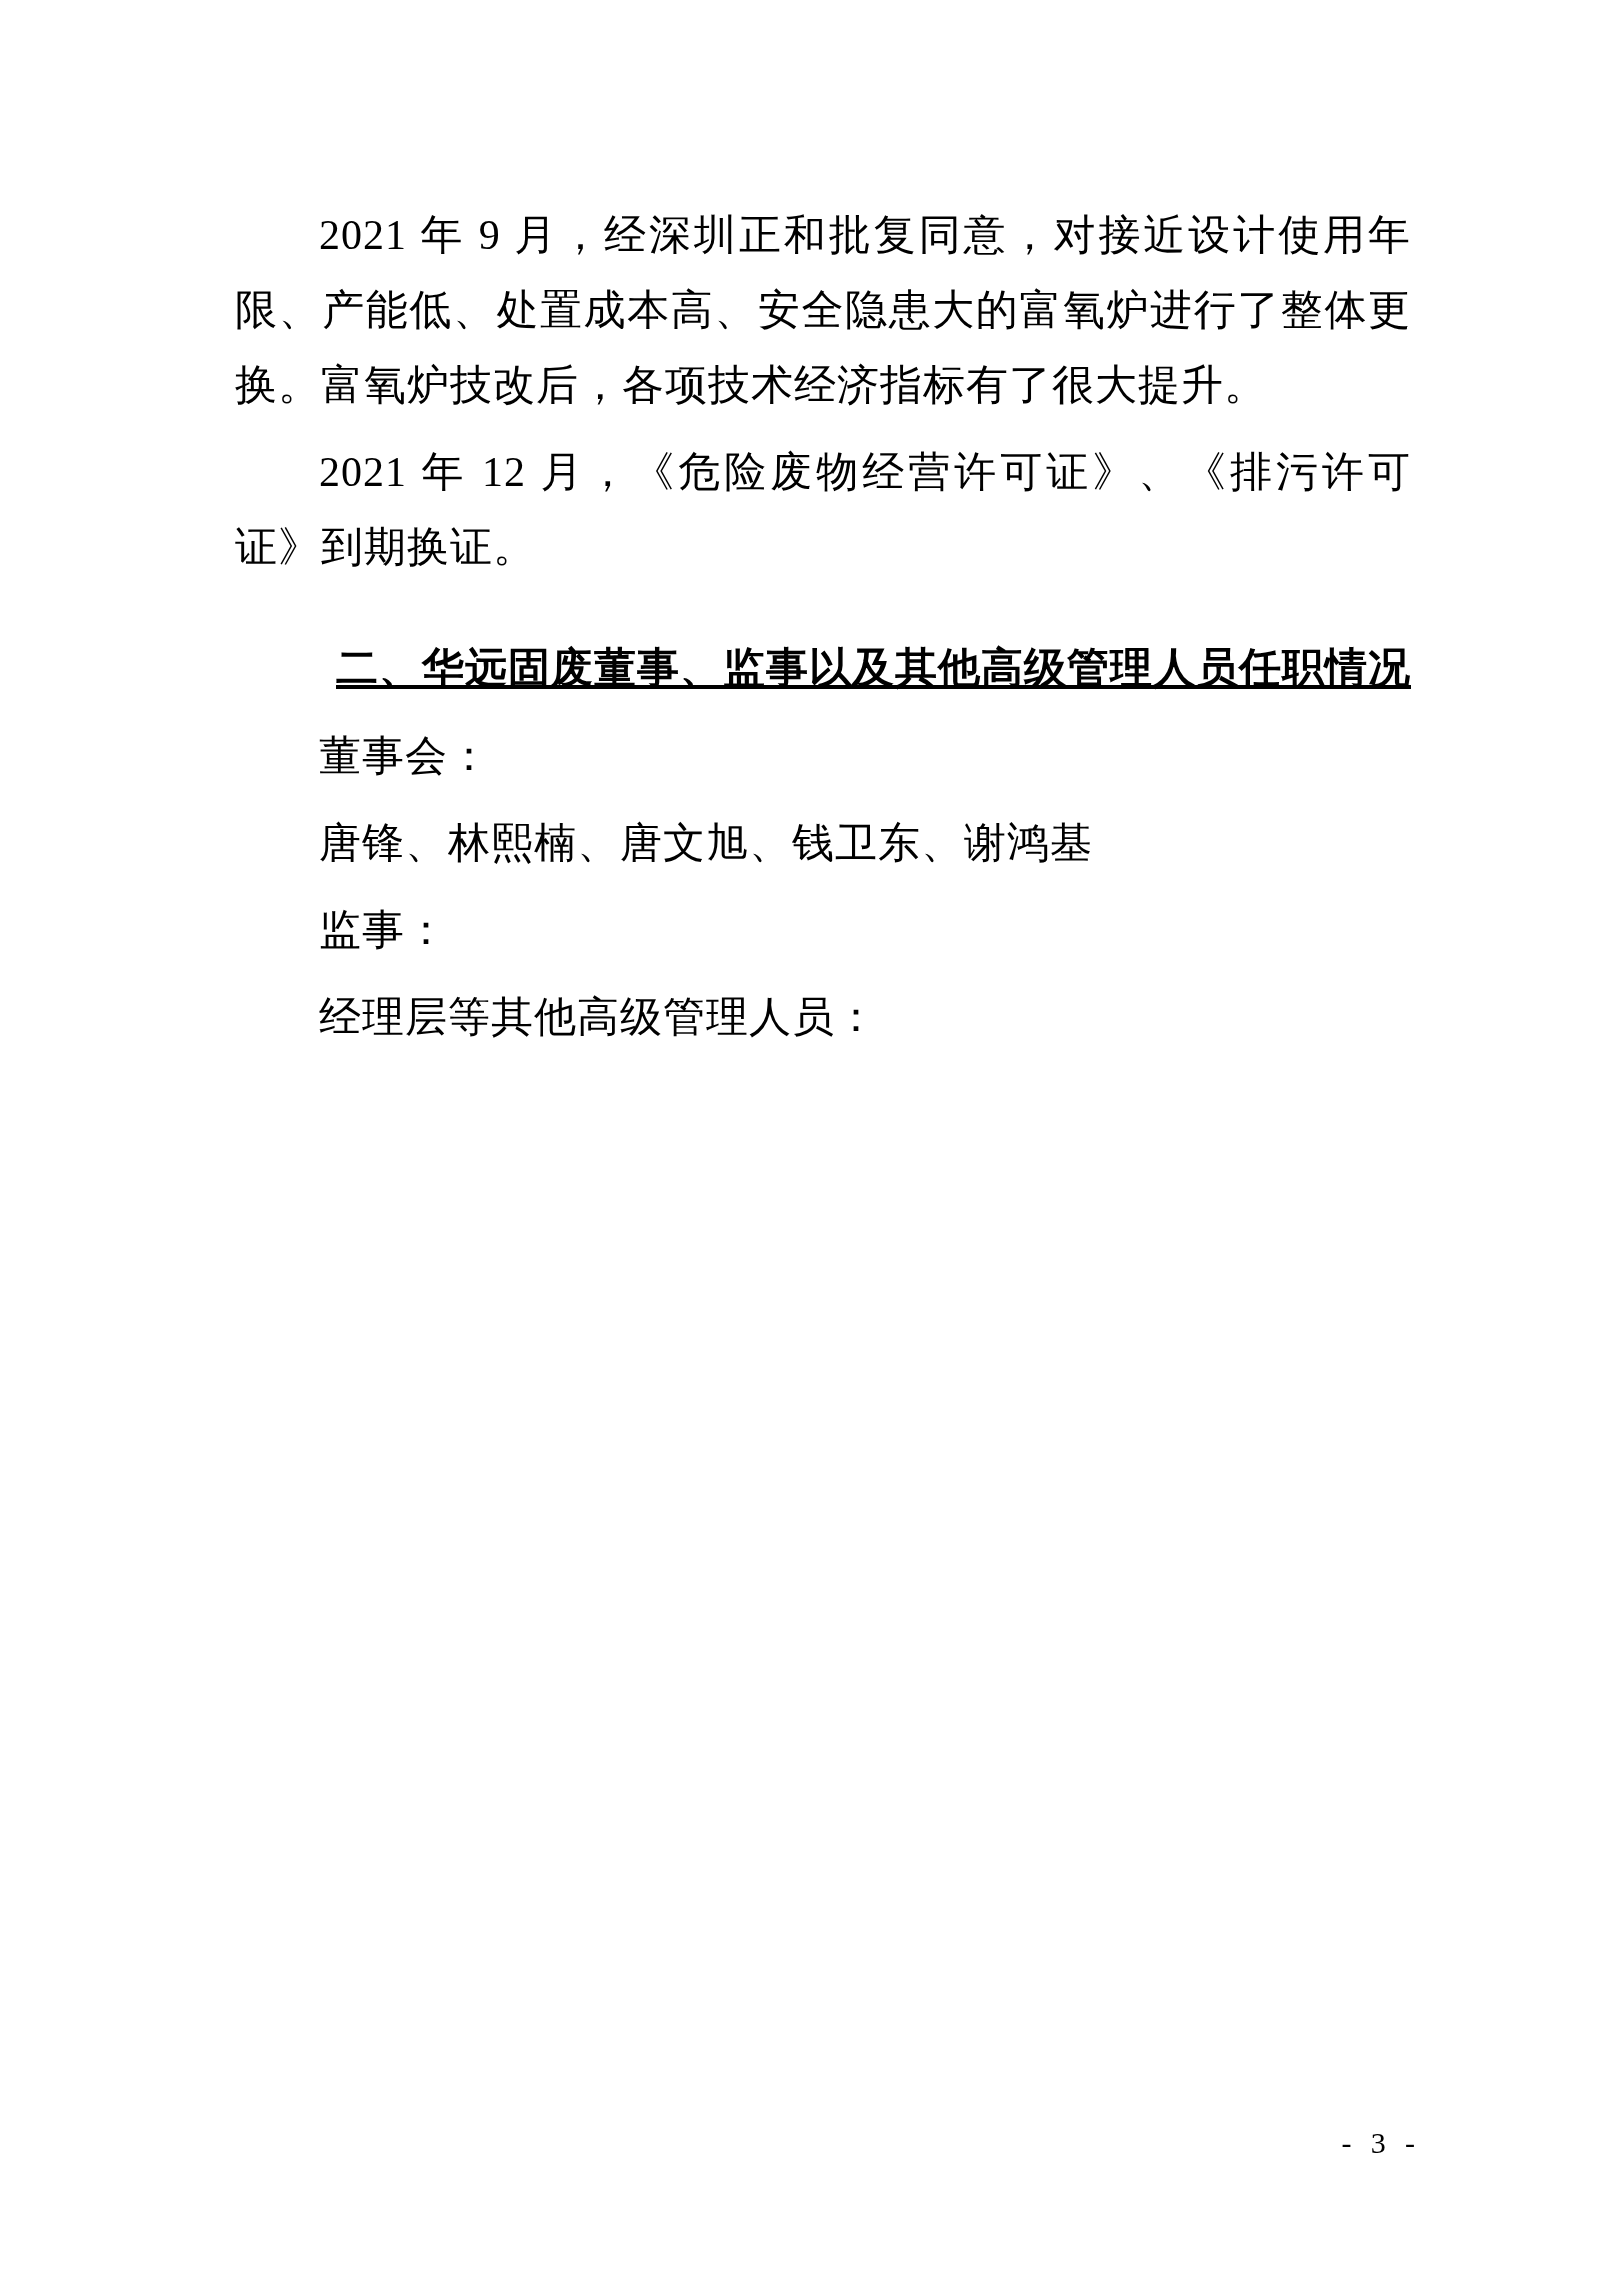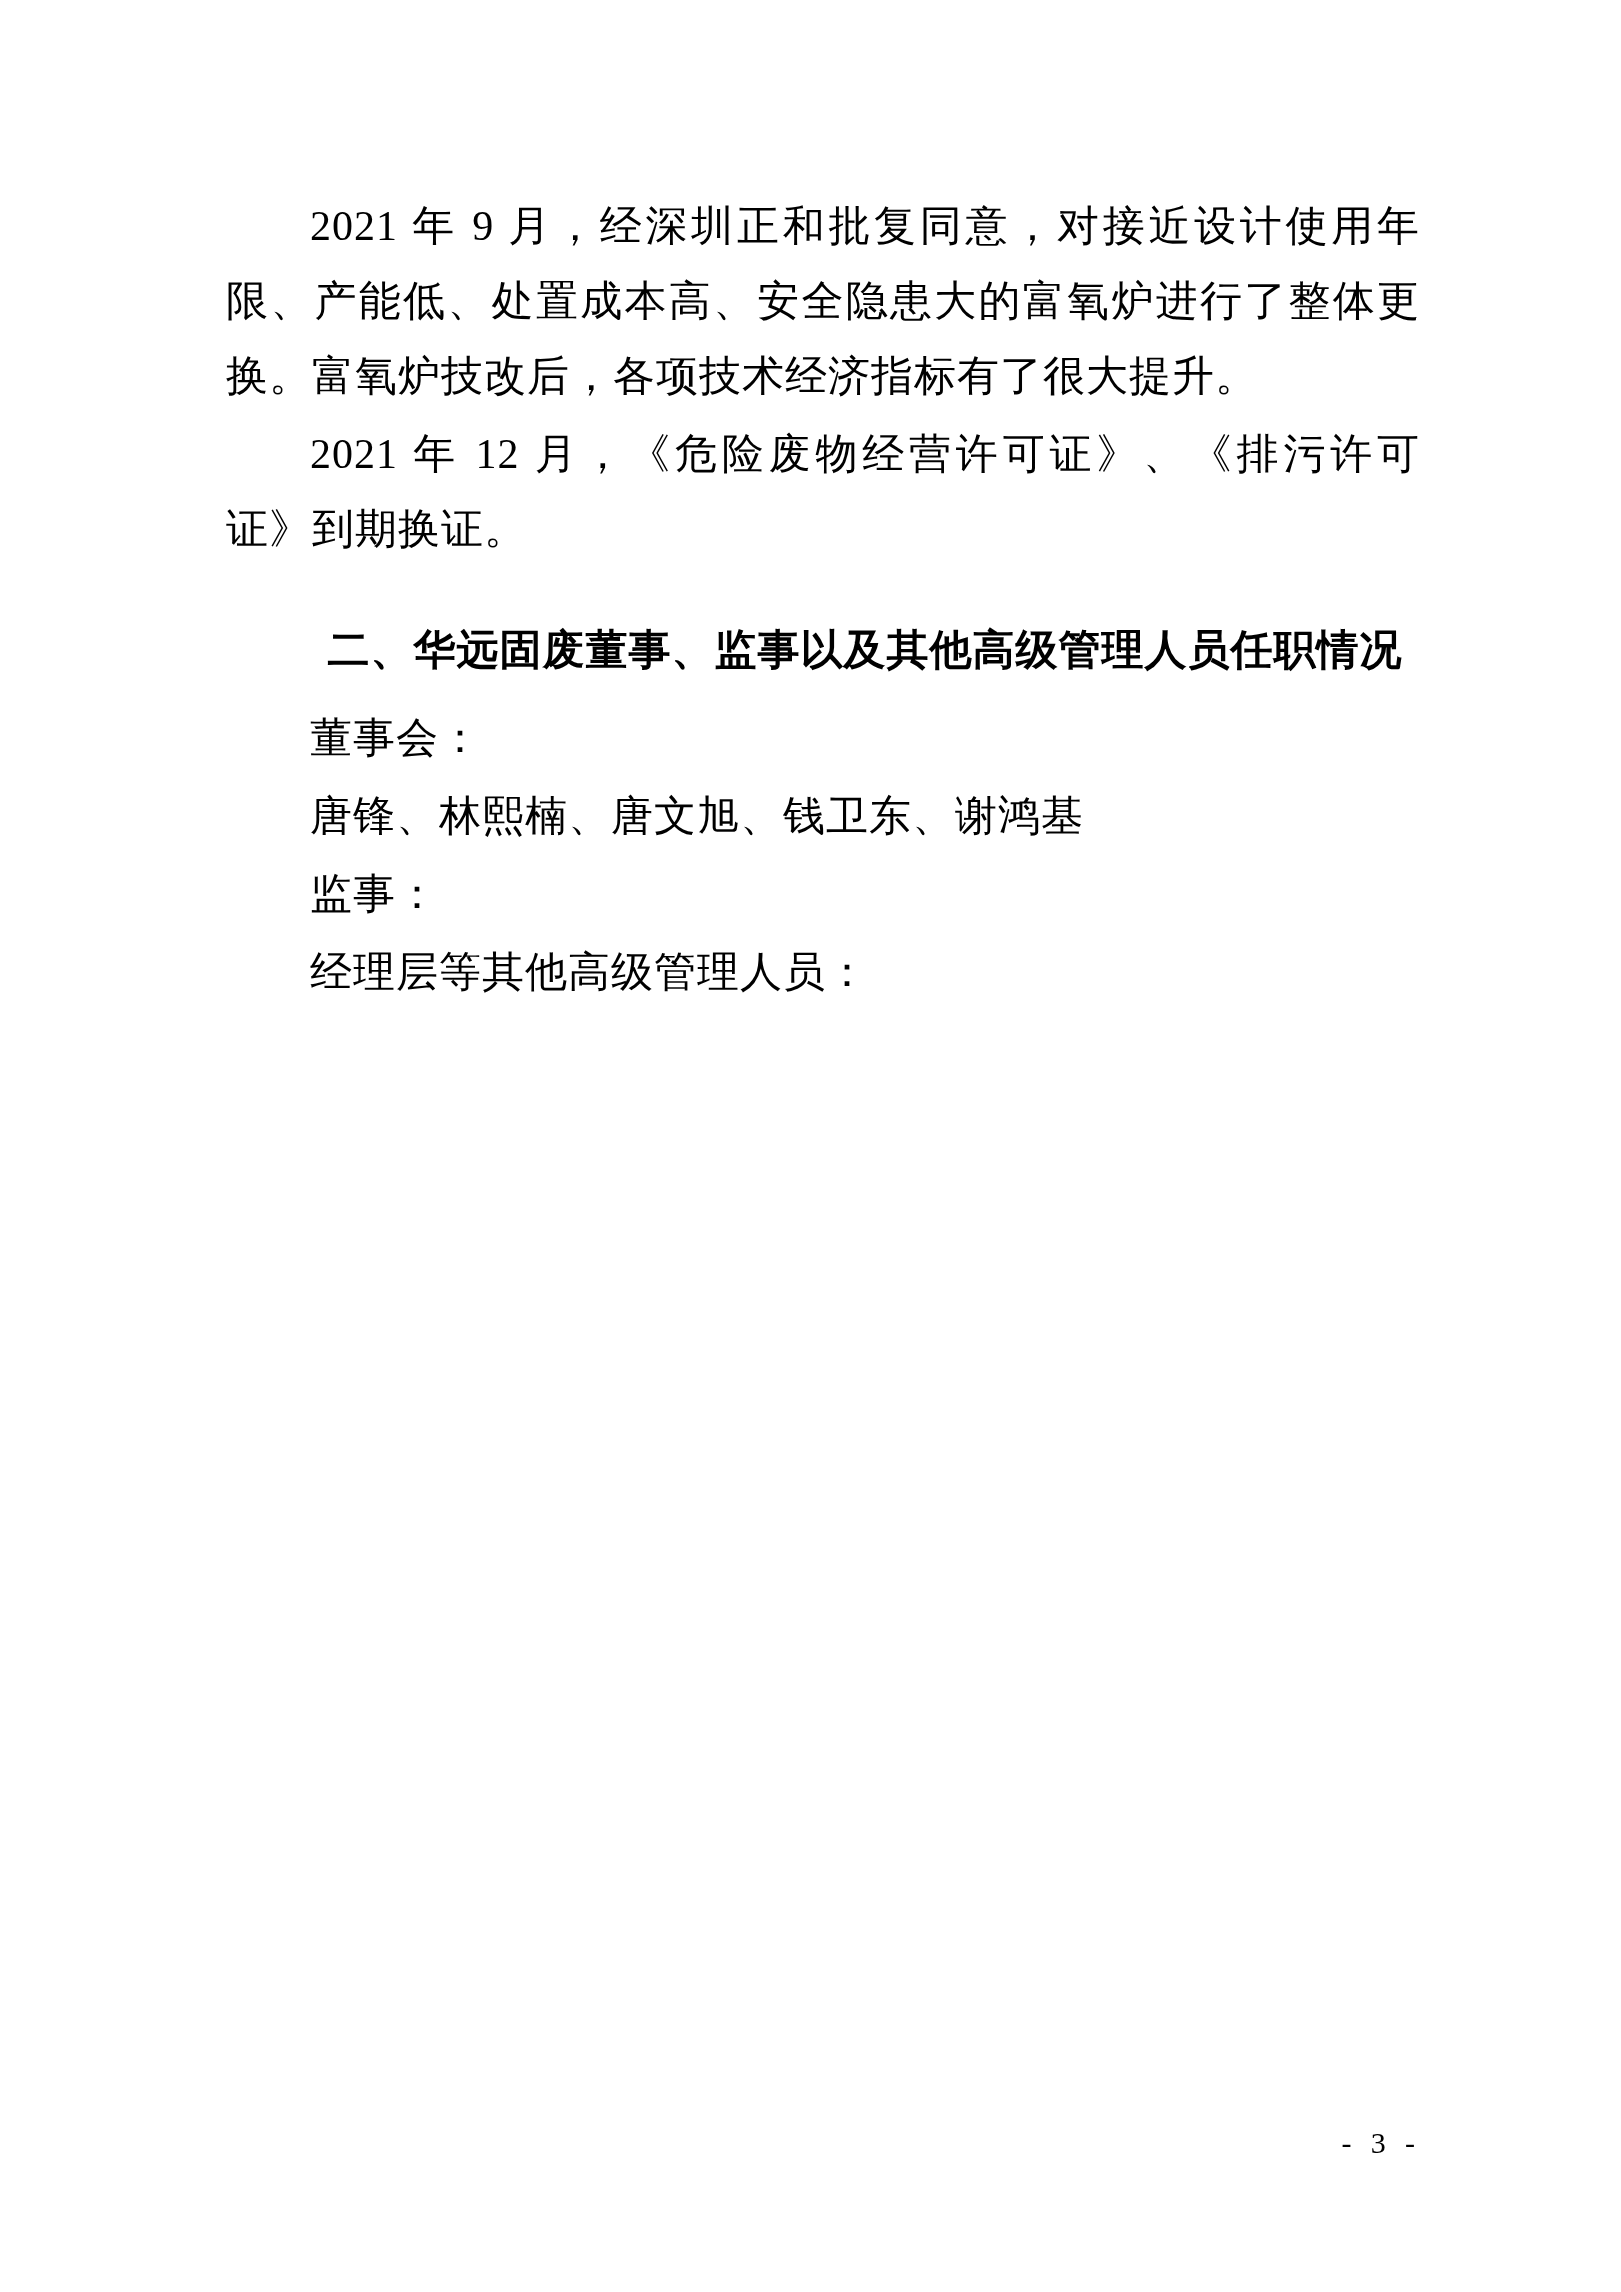--- a/index.html
+++ b/index.html
@@ -17,33 +17,34 @@
     font-family: "Liberation Serif", "DejaVu Serif", serif;
     color: #000000;
   }
   .content {
     position: absolute;
     left: 223px;
     top: 186px;
     width: 1200px;
   }
   .para {
-    margin: 3px;
+    margin: 12px;
     font-size: 42px;
     line-height: 75px;
     text-align: justify;
     text-indent: 84px;
     letter-spacing: 1px;
     word-break: break-all;
   }
   .para.heading {
     font-weight: 700;
     margin-top: 46px;
     margin-bottom: 12.7px;
-    text-align: center;
+    text-align: right;
+    text-decoration: underline;
   }
   .page-number {
     position: absolute;
     top: 2125px;
     right: 200px;
     font-size: 30px;
     line-height: 35px;
     letter-spacing: 5.9px;
     color: #000000;
   }

